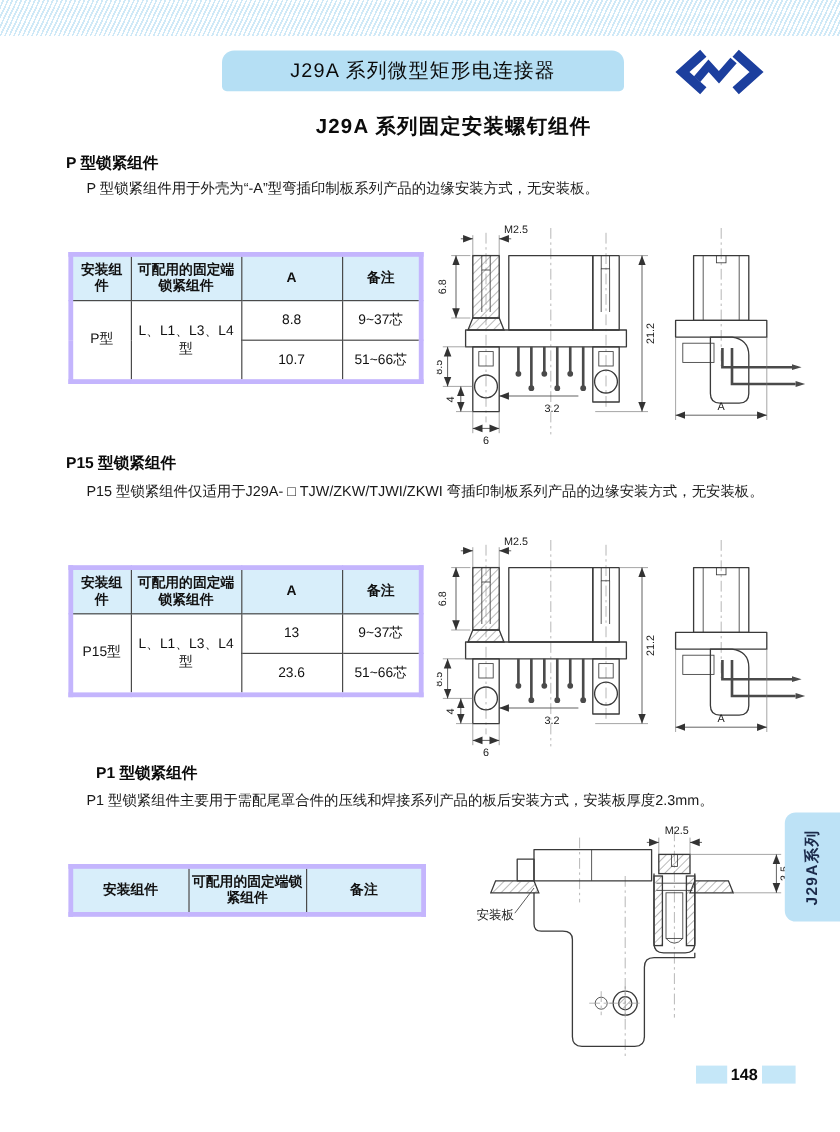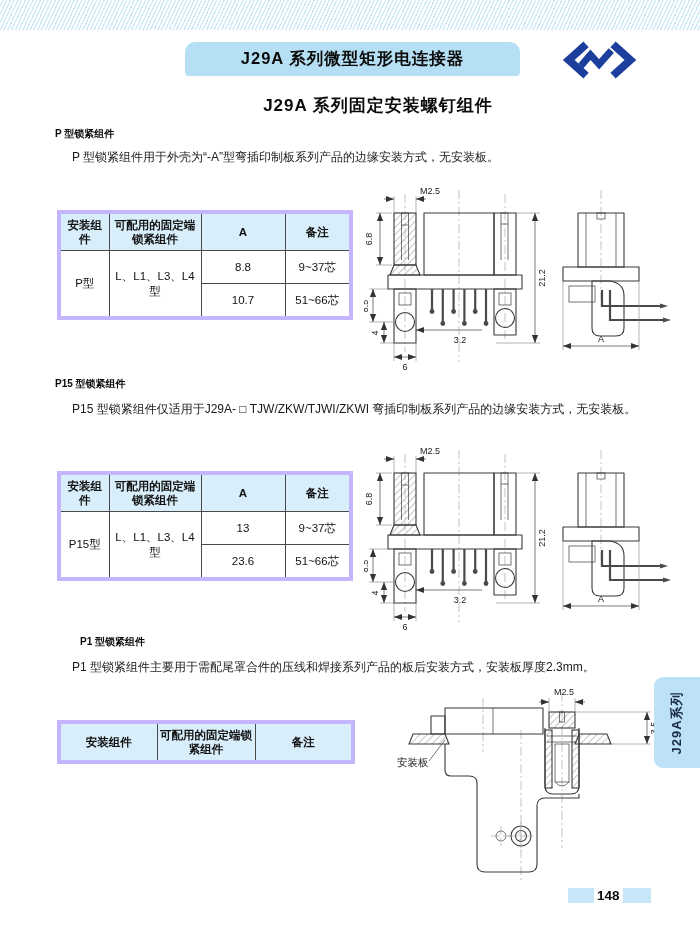--- a/index.html
+++ b/index.html
@@ -6,26 +6,26 @@
   body{width:700px;height:943px;position:relative;background:#ffffff;
        font-family:"Liberation Sans","DejaVu Sans",sans-serif;color:#111;overflow:hidden;}
   .abs{position:absolute;}
 
   
   .hatch-band{left:0;top:46;width:700px;height:30px;
     background:repeating-linear-gradient(115deg,#ffffff 0 2px,#cfe9f7 2px 3.4px);}
   .logo-gap{left:548px;top:40px;width:100px;height:40px;background:#ffffff;}
   .title-box{left:185px;top:42px;width:335px;height:34px;background:#b5dff4;
     border-radius:10px 10px 4px 4px;display:flex;align-items:center;justify-content:center;}
-  .title-box span{font-size:16.5px;font-weight:bold;color:#0b0b0b;letter-spacing:1px;}
+  .title-box span{font-size:16.5px;font-weight:normal;color:#0b0b0b;letter-spacing:1px;}
 
   .page-title{left:0;top:94px;width:700px;text-align:center;
     font-size:17px;font-weight:bold;color:#0b0b0b;letter-spacing:1px;padding-left:28px;}
 
-  .sec-head{left:55px;font-size:10px;font-weight:bold;color:#0b0b0b;}
+  .sec-head{left:55px;font-size:13px;font-weight:bold;color:#0b0b0b;}
   .sec-desc{left:72px;font-size:12px;color:#1a1a1a;}
 
   
   table.spec{border-collapse:collapse;table-layout:fixed;font-size:11.5px;text-align:center;
     border:4px solid #c4b5fd;background:#fff;}
   table.spec th,table.spec td{border:1px solid #4a4a4a;padding:1px 2px;line-height:1.25;}
   table.spec th{background:#d8eefa;font-weight:bold;height:34px;}
   table.spec td{height:30px;}
 
   
@@ -39,21 +39,21 @@
   .pin{stroke:#4a4a4a;stroke-width:2.2;fill:none;}
   .hl{stroke:#3a3a3a;stroke-width:1.1;}
 
   
   .side-tab{left:654px;top:677px;width:46px;height:91px;background:#bde2f6;
     border-radius:9px 0 0 9px;display:flex;align-items:center;justify-content:center;}
   .side-tab span{transform:rotate(-90deg);white-space:nowrap;font-size:13px;
     font-weight:bold;color:#1b2a4a;letter-spacing:1px;}
 
   
-  .footer{left:568px;top:888px;display:flex;align-items:center;}
+  .footer{left:580px;top:888px;display:flex;align-items:center;}
   .footer .bar{width:26px;height:15px;background:#c5e7f8;}
   .footer .pg{font-size:13.5px;font-weight:bold;color:#0b0b0b;margin:0 3px;}
 </style>
 </head>
 <body>
 
 <div class="abs hatch-band"></div>
 <div class="abs logo-gap"></div>
 <div class="abs title-box">
   <span>J29A 系列微型矩形电连接器</span>

